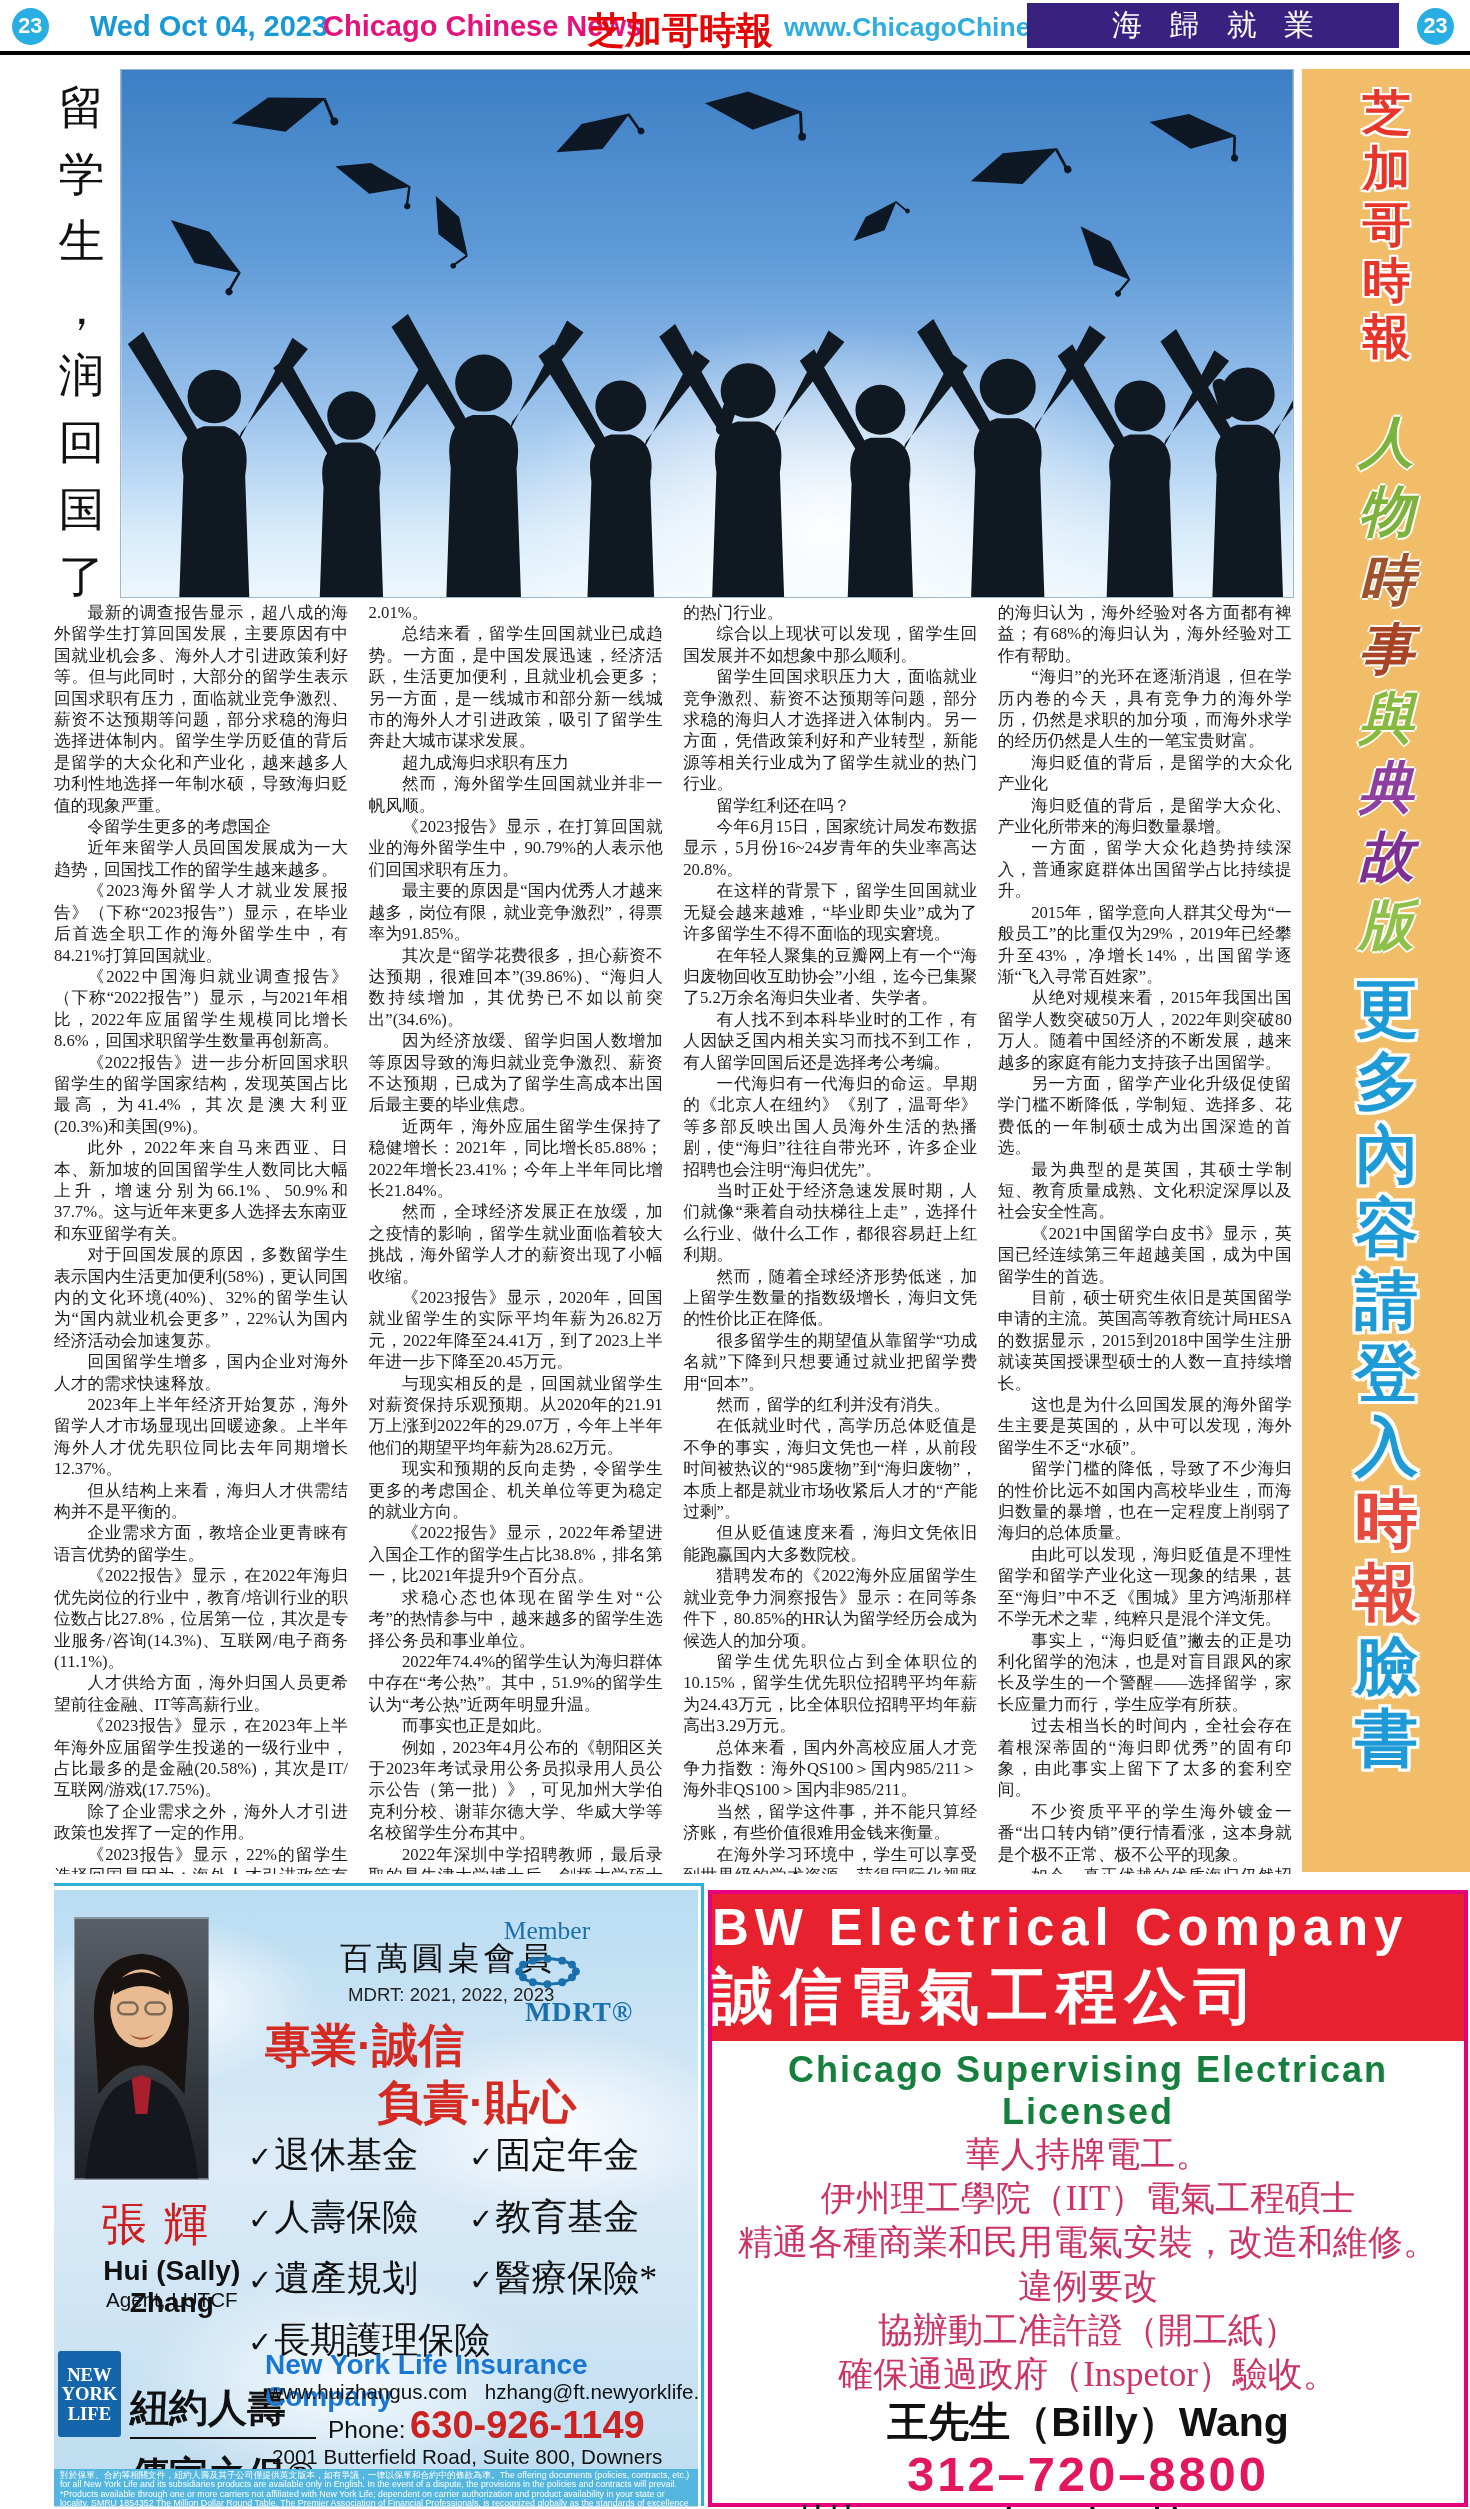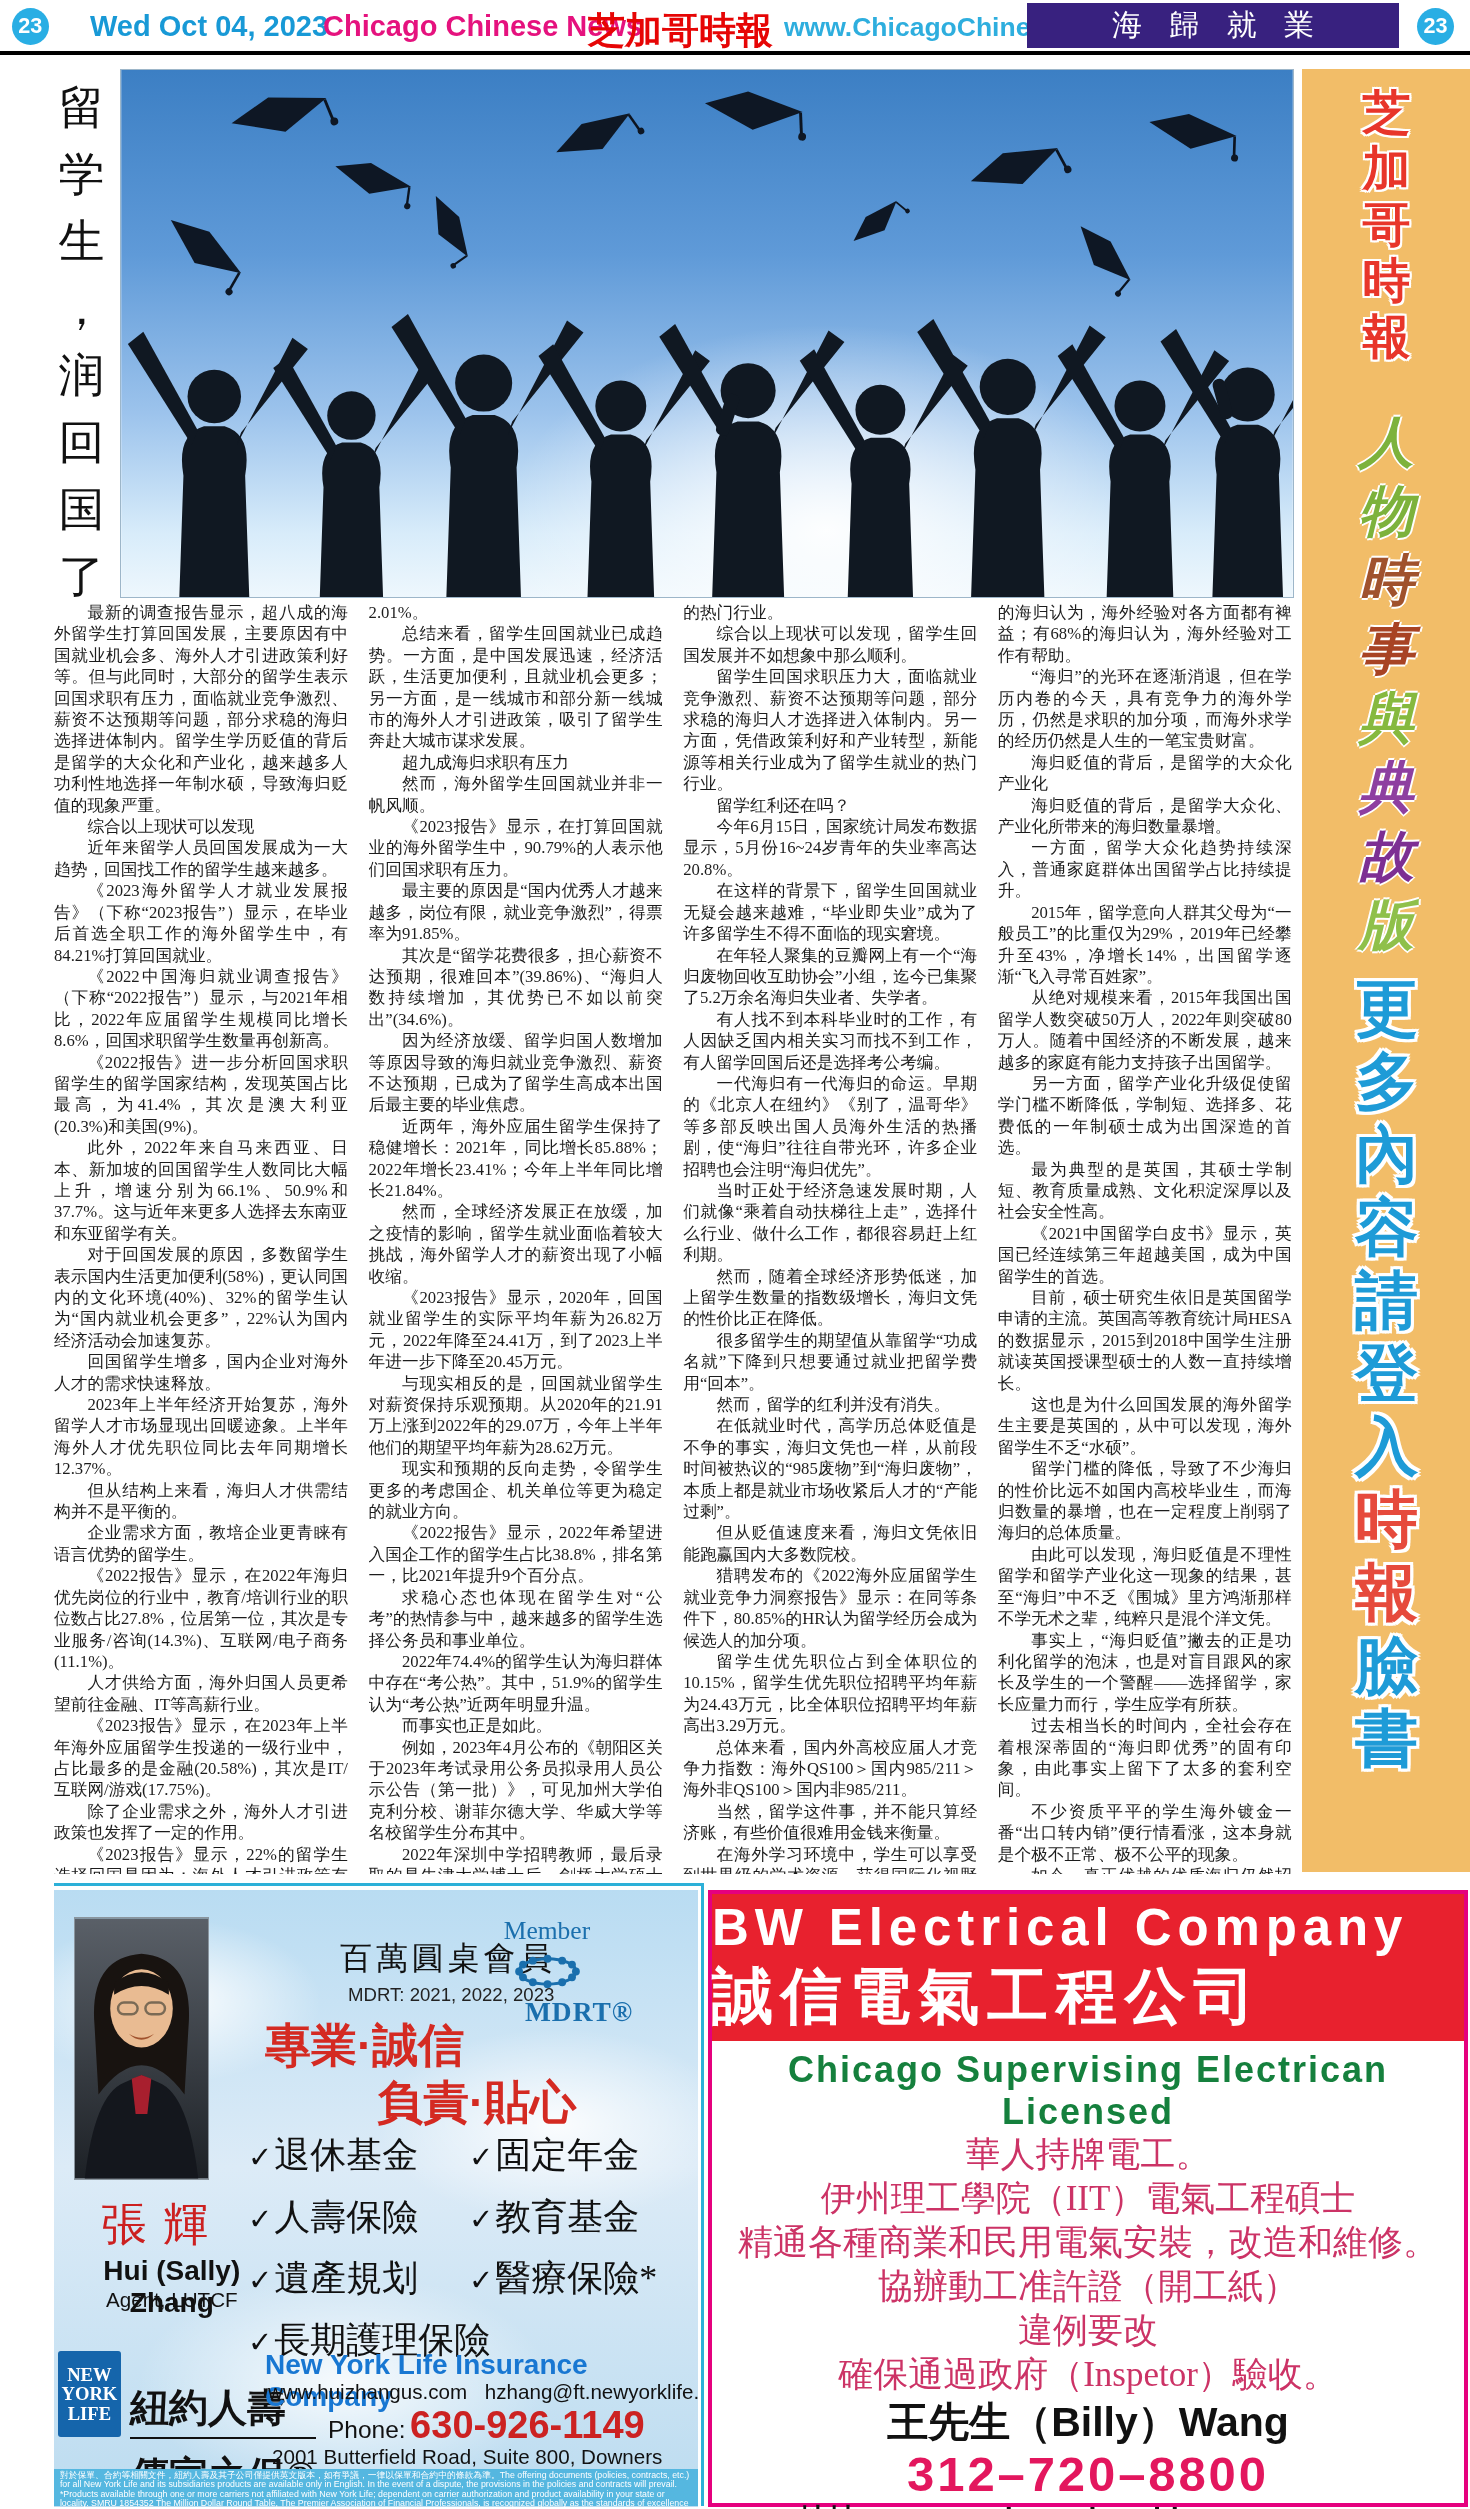--- a/index.html
+++ b/index.html
@@ -222,21 +222,21 @@
         <div class="vchar promo-char" style="color: rgb(230, 74, 60);">時</div>
         <div class="vchar promo-char" style="color: rgb(230, 74, 60);">報</div>
         <div class="vchar promo-char" style="color: rgb(30, 155, 215);">臉</div>
         <div class="vchar promo-char" style="color: rgb(30, 155, 215);">書</div>
       </div>
   </div>
 
   <div class="columns" id="article-columns">
       <div class="col">
         <p>最新的调查报告显示，超八成的海外留学生打算回国发展，主要原因有中国就业机会多、海外人才引进政策利好等。但与此同时，大部分的留学生表示回国求职有压力，面临就业竞争激烈、薪资不达预期等问题，部分求稳的海归选择进体制内。留学生学历贬值的背后是留学的大众化和产业化，越来越多人功利性地选择一年制水硕，导致海归贬值的现象严重。</p>
-        <p>综合以上现状可以发现</p>
+        <p>令留学生更多的考虑国企</p>
         <p>近年来留学人员回国发展成为一大趋势，回国找工作的留学生越来越多。</p>
         <p>《2023海外留学人才就业发展报告》（下称“2023报告”）显示，在毕业后首选全职工作的海外留学生中，有84.21%打算回国就业。</p>
         <p>《2022中国海归就业调查报告》（下称“2022报告”）显示，与2021年相比，2022年应届留学生规模同比增长8.6%，回国求职留学生数量再创新高。</p>
         <p>《2022报告》进一步分析回国求职留学生的留学国家结构，发现英国占比最高，为41.4%，其次是澳大利亚(20.3%)和美国(9%)。</p>
         <p>此外，2022年来自马来西亚、日本、新加坡的回国留学生人数同比大幅上升，增速分别为66.1%、50.9%和37.7%。这与近年来更多人选择去东南亚和东亚留学有关。</p>
         <p>对于回国发展的原因，多数留学生表示国内生活更加便利(58%)，更认同国内的文化环境(40%)、32%的留学生认为“国内就业机会更多”，22%认为国内经济活动会加速复苏。</p>
         <p>回国留学生增多，国内企业对海外人才的需求快速释放。</p>
         <p>2023年上半年经济开始复苏，海外留学人才市场显现出回暖迹象。上半年海外人才优先职位同比去年同期增长12.37%。</p>
         <p>但从结构上来看，海归人才供需结构并不是平衡的。</p>
         <p>企业需求方面，教培企业更青睐有语言优势的留学生。</p>
@@ -396,22 +396,22 @@
     <div class="ar-head">
       <div class="ar-title-en">BW Electrical Company</div>
       <div class="ar-title-zh">誠信電氣工程公司</div>
     </div>
     <div class="ar-body">
       <div class="ar-licensed">Chicago Supervising Electrican Licensed</div>
       <div id="bw-lines">
           <div class="ar-line">華人持牌電工。</div>
           <div class="ar-line">伊州理工學院（IIT）電氣工程碩士</div>
           <div class="ar-line">精通各種商業和民用電氣安裝，改造和維修。</div>
+          <div class="ar-line">違例要改</div>
           <div class="ar-line">協辦動工准許證（開工紙）</div>
-          <div class="ar-line">違例要改</div>
           <div class="ar-line">確保通過政府（Inspetor）驗收。</div>
         </div>
       <div class="ar-name">王先生（Billy）Wang</div>
       <div class="ar-phone">312–720–8800</div>
       <div class="ar-addr">
         <span>地址：</span><span>236 W. Alexander Chicago, IL 60616</span>
       </div>
 
     </div>
   </div>

